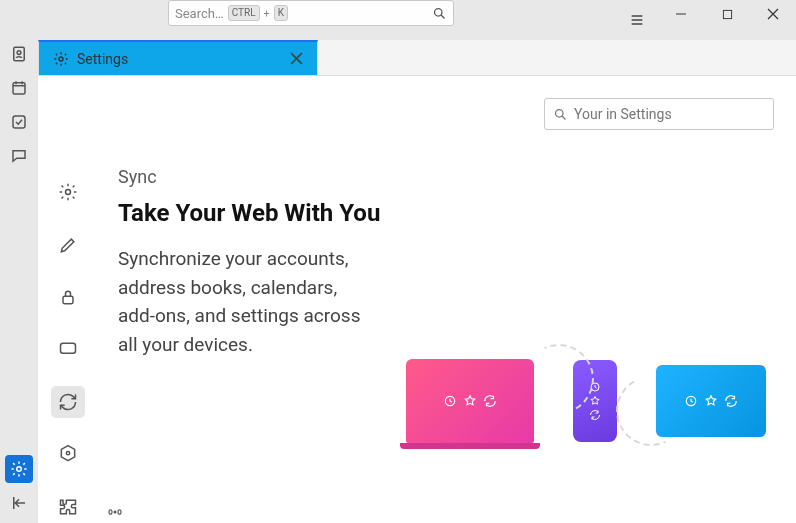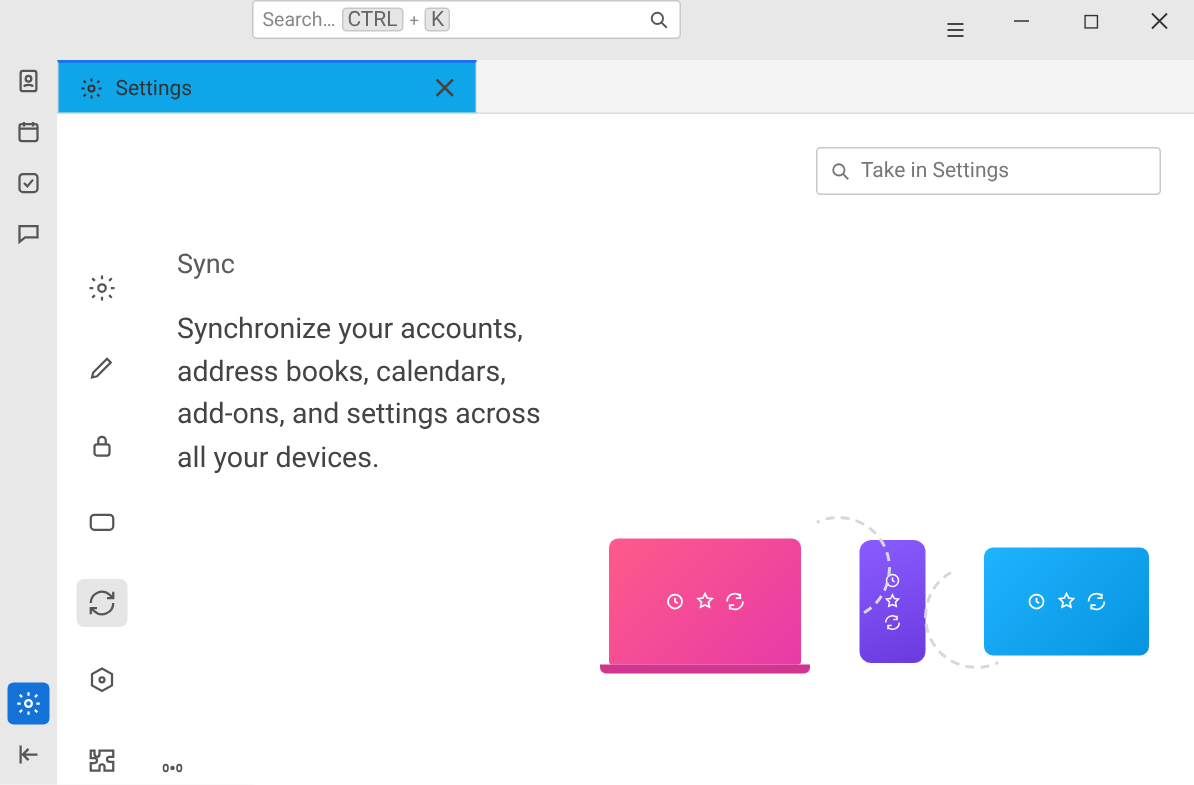--- a/index.html
+++ b/index.html
@@ -39,21 +39,21 @@
     color: #888;
     font-size: 13px;
     flex: 0 0 auto;
   }
   .kbd {
     display: inline-block;
     background: #e6e6e6;
     border: 1px solid #c8c8c8;
     border-radius: 3px;
     padding: 0 3px;
-    font-size: 14px;
+    font-size: 10px;
     color: #666;
     line-height: 14px;
   }
   .kbd-plus { color:#888; font-size:11px; }
   .search-glass { margin-left: auto; color:#555; }
   .win-controls {
     position: absolute;
     right: 0;
     top: 0;
     display: flex;
@@ -433,25 +433,26 @@
         </svg>
     </div>
   </div>
 
   <div class="main">
     <div class="find-box">
       <svg width="15" height="15" viewBox="0 0 24 24" fill="none" stroke="currentColor" stroke-width="2">
           <circle cx="10" cy="10" r="6"></circle>
           <path d="M20 20l-5.5-5.5"></path>
         </svg>
-      <span>Take in Settings</span>
+      <span>Your in Settings</span>
     </div>
 
     <div class="sync-section">
       <div class="sync-label">Sync</div>
+      <div class="sync-heading">Take Your Web With You</div>
       <div class="sync-desc">Synchronize your accounts, address books, calendars, add-ons, and settings across all your devices.</div>
 
       <div class="illus">
         <div class="dash-arc arc1"></div>
         <div class="dash-arc arc2"></div>
         <div class="device-laptop">
           <div class="sync-glyphs">
             <svg width="14" height="14" viewBox="0 0 24 24" fill="none" stroke="currentColor" stroke-width="2">
                 <circle cx="12" cy="12" r="8"></circle>
                 <path d="M12 8v4l3 2"></path>

